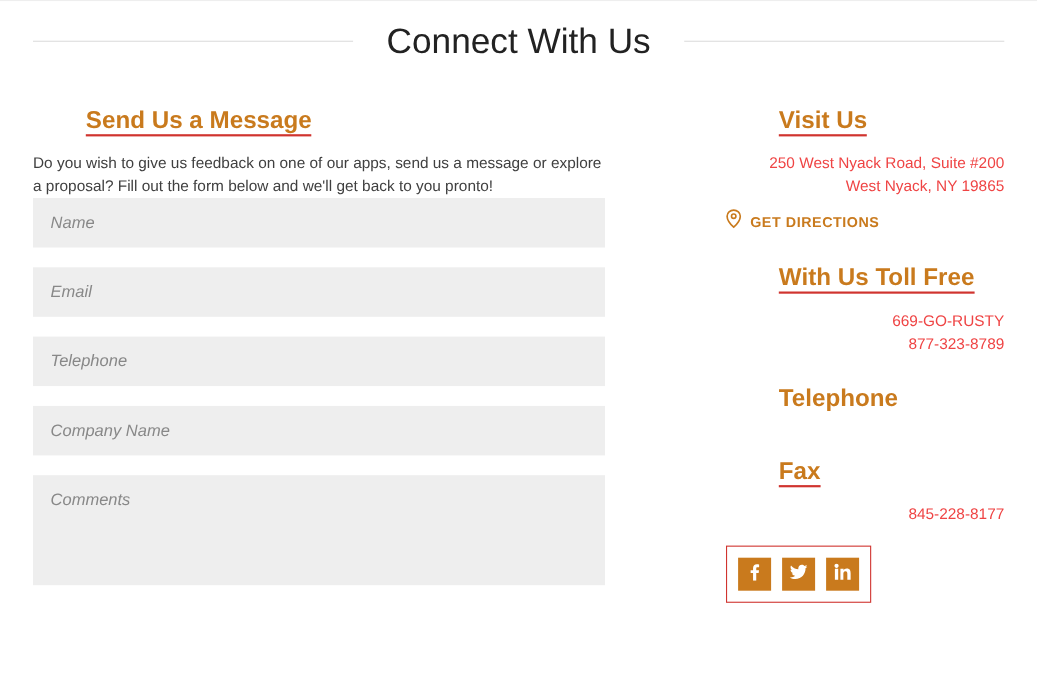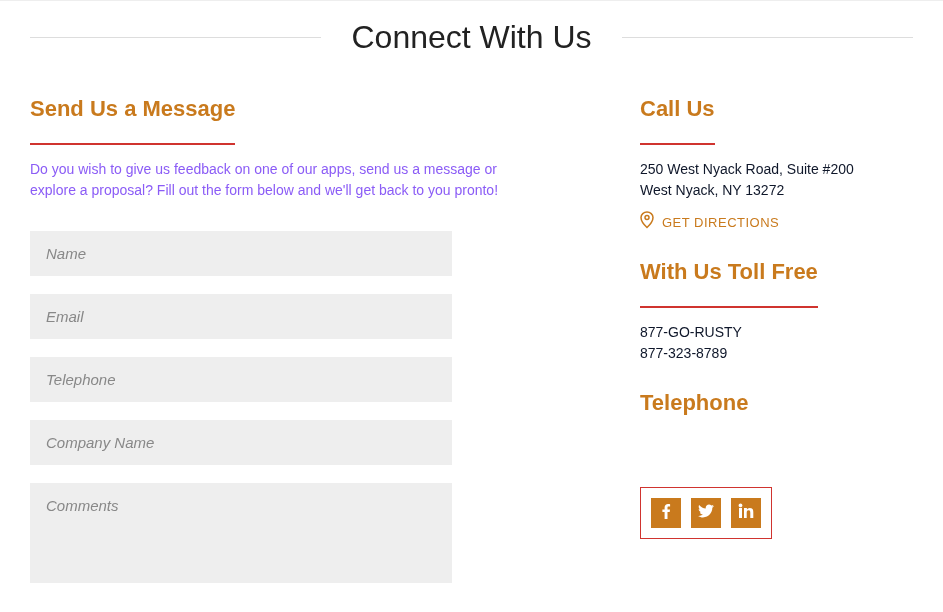--- a/index.html
+++ b/index.html
@@ -39,34 +39,34 @@
     .right-col {
       flex: 1;
       padding-left: 50px;
     }
     .section-heading {
       font-size: 22px;
       font-weight: bold;
       color: #c97a1d;
       display: inline-block;
       border-bottom: 2px solid #d0342f;
-      padding-bottom: 21px;
+      padding-bottom: 0;
       margin-bottom: 14px;
+      margin-left: 48px;
     }
     .section-heading.nounder {
       border-bottom: none;
     }
     .intro-text {
       font-size: 14px;
       line-height: 1.5;
-      color: #8b5cf6;
-      margin-bottom: 30px;
+      color: #404040;
     }
     .form-field {
-      width: 422px;
+      width: 520px;
       background: #eeeeee;
       border: none;
       padding: 14px 16px;
       font-size: 15px;
       color: #777;
       font-style: italic;
       margin-bottom: 18px;
       font-family: Arial, Helvetica, sans-serif;
     }
     .form-field::placeholder {
@@ -75,35 +75,36 @@
     }
     textarea.form-field {
       height: 100px;
       resize: none;
     }
     .right-section {
       margin-bottom: 26px;
     }
     .addr-line {
       font-size: 14px;
-      color: #0f172a;
+      color: #ef4444;
       line-height: 1.5;
+      text-align: right;
     }
     .directions {
       display: flex;
       align-items: center;
       margin-top: 10px;
     }
     .pin-icon {
       color: #c97a1d;
       margin-right: 8px;
     }
     .directions-text {
       font-size: 13px;
-      font-weight: normal;
+      font-weight: bold;
       color: #c97a1d;
       letter-spacing: 0.5px;
     }
     .social-box {
       border: 1px solid #d0342f;
       display: inline-flex;
       padding: 10px;
       gap: 10px;
       margin-top: 10px;
     }
@@ -143,44 +144,48 @@
     <input class="form-field" placeholder="Name" style="">
     <input class="form-field" placeholder="Email" style="">
     <input class="form-field" placeholder="Telephone" style="">
     <input class="form-field" placeholder="Company Name" style="">
     <textarea class="form-field" placeholder="Comments" style=""></textarea>
   </div>
 
   <div class="right-col">
 
     <div class="right-section">
-      <div class="section-heading">Call Us</div>
+      <div class="section-heading">Visit Us</div>
       <div class="addr-line">250 West Nyack Road, Suite #200</div>
-      <div class="addr-line">West Nyack, NY 13272</div>
+      <div class="addr-line">West Nyack, NY 19865</div>
       <div class="directions">
         <span class="pin-icon">
           <svg width="14" height="18" viewBox="0 0 14 18">
               <path fill="none" stroke="#c97a1d" stroke-width="1.5" d="M7 1C3.7 1 1 3.5 1 6.5c0 4.5 6 10 6 10s6-5.5 6-10C13 3.5 10.3 1 7 1z"></path>
               <circle cx="7" cy="6.5" r="2" fill="none" stroke="#c97a1d" stroke-width="1.5"></circle>
             </svg>
         </span>
         <span class="directions-text">GET DIRECTIONS</span>
       </div>
     </div>
 
     <div class="right-section">
       <div class="section-heading">With Us Toll Free</div>
-      <div class="addr-line">877-GO-RUSTY</div>
+      <div class="addr-line">669-GO-RUSTY</div>
       <div class="addr-line">877-323-8789</div>
     </div>
 
     <div class="right-section">
       <div class="section-heading nounder">Telephone</div>
     </div>
 
+    <div class="right-section" style="margin-bottom:8px;">
+      <div class="section-heading">Fax</div>
+      <div class="addr-line">845-228-8177</div>
+    </div>
 
     <div class="social-box">
       <div class="social-icon">
         <span>
           <svg width="16" height="16" viewBox="0 0 16 16">
               <path d="M9.5 16V9h2.2l.3-2.6H9.5V4.8c0-.7.2-1.2 1.2-1.2h1.4V1.2C11.8 1.1 11 1 10 1 8 1 6.6 2.2 6.6 4.5v1.9H4.4V9h2.2v7h2.9z"></path>
             </svg>
         </span>
       </div>
       <div class="social-icon">

